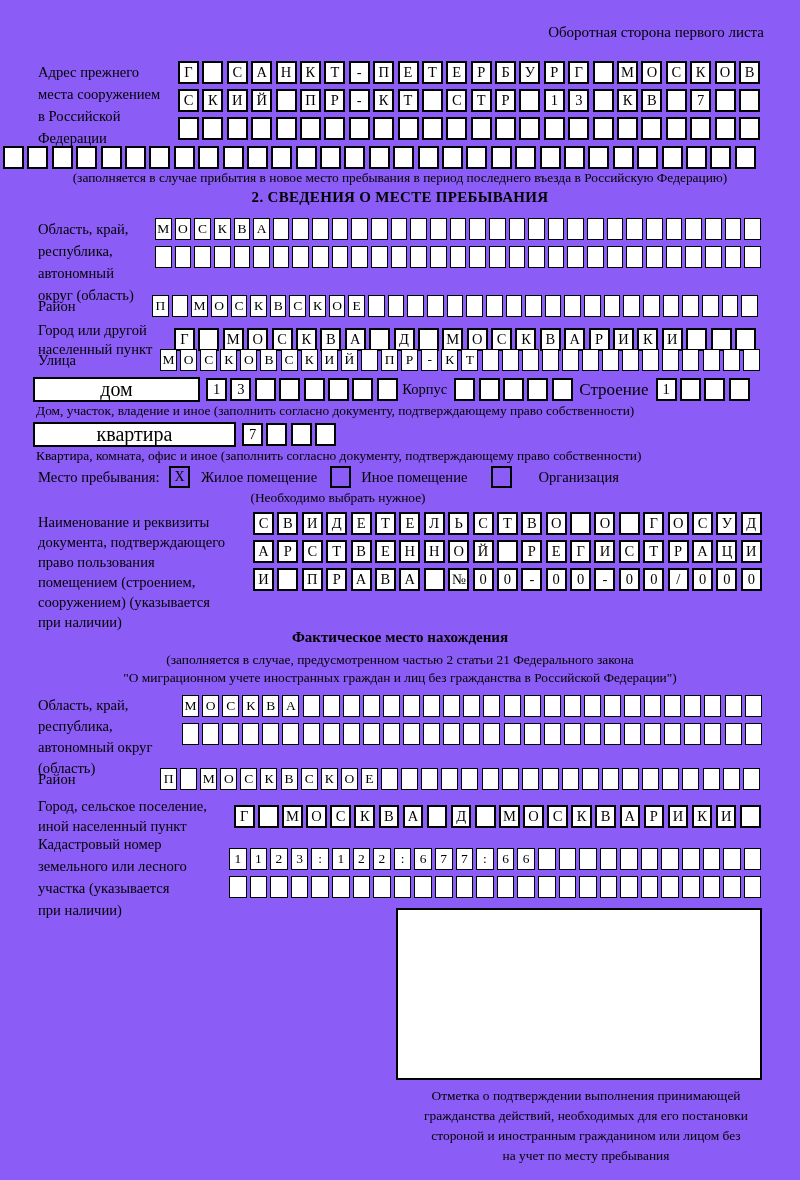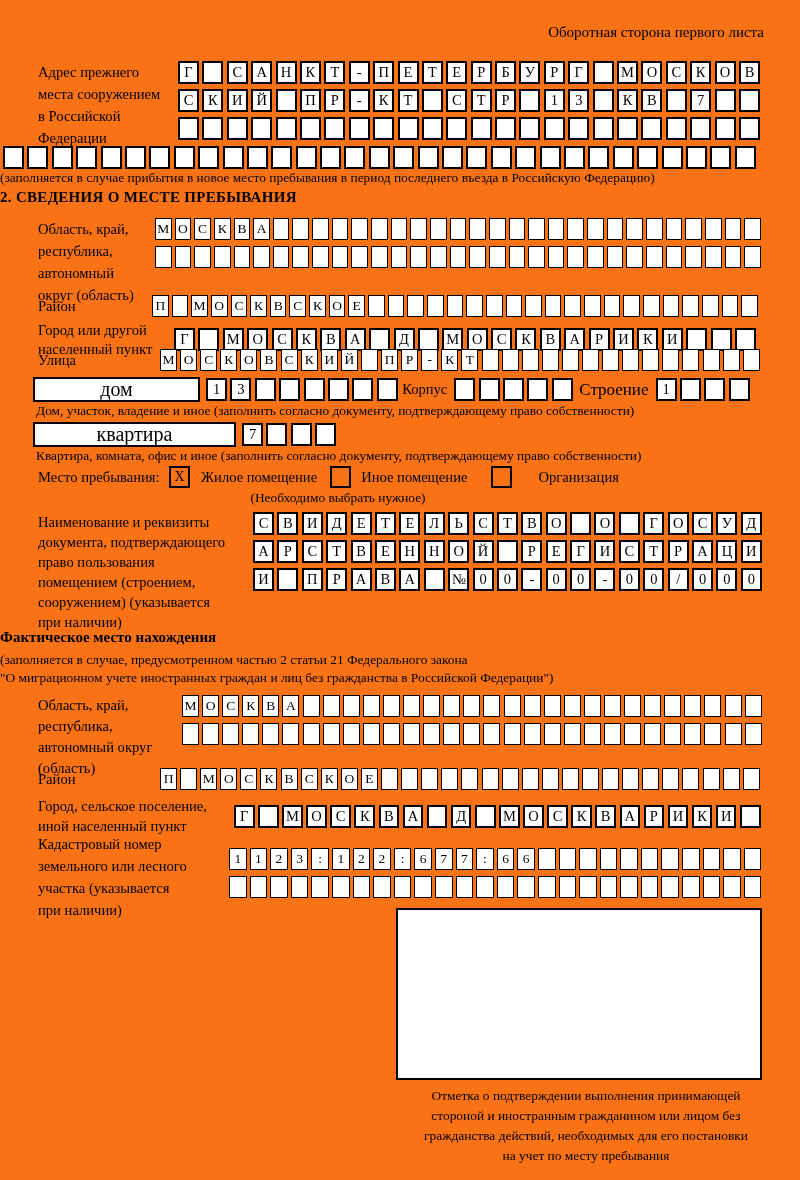--- a/index.html
+++ b/index.html
@@ -1,21 +1,21 @@
 <!DOCTYPE html>
 <html><head>
 <meta charset="utf-8">
 <style>
   * { box-sizing: border-box; }
   html,body { margin:0; padding:0; background:#fff; }
   body { font-family:"Liberation Serif","DejaVu Serif",serif; color:#000; }
-  #page { position:relative; width:800px; height:1180px; background:#f97316; overflow:hidden; }
+  #page { position:relative; width:800px; height:1180px; background:#8b5cf6; overflow:hidden; }
   .abs { position:absolute; }
   .flex { display:flex; }
-  .center { width:800px; left:0; }
+  .center { text-align:center; width:800px; left:0; }
   .bold { font-weight:bold; }
   .lbl { font-size:14.6px; }
   .caption { font-size:13.4px; line-height:16px; }
   .lbl-line { white-space:nowrap; }
   .lh22 .lbl-line { line-height:22px; }
   .lh21 .lbl-line { line-height:21px; }
   .lh20 .lbl-line { line-height:20px; }
   .lh185 .lbl-line { line-height:18.5px; }
   .labelcol { flex:0 0 auto; }
   .cellrow { display:flex; flex-wrap:nowrap; }
@@ -743,18 +743,18 @@
           <div class="cell"></div>
           <div class="cell"></div>
           <div class="cell"></div>
         </div>
     </div>
   </div>
 
   <div id="mark-box" class="abs"></div>
   <div id="mark-cap" class="abs caption">
       <div class="lbl-line">Отметка о подтверждении выполнения принимающей</div>
+      <div class="lbl-line">гражданства действий, необходимых для его постановки</div>
       <div class="lbl-line">стороной и иностранным гражданином или лицом без</div>
-      <div class="lbl-line">гражданства действий, необходимых для его постановки</div>
       <div class="lbl-line">на учет по месту пребывания</div>
     </div>
 
 </div>
 
 </body></html>

